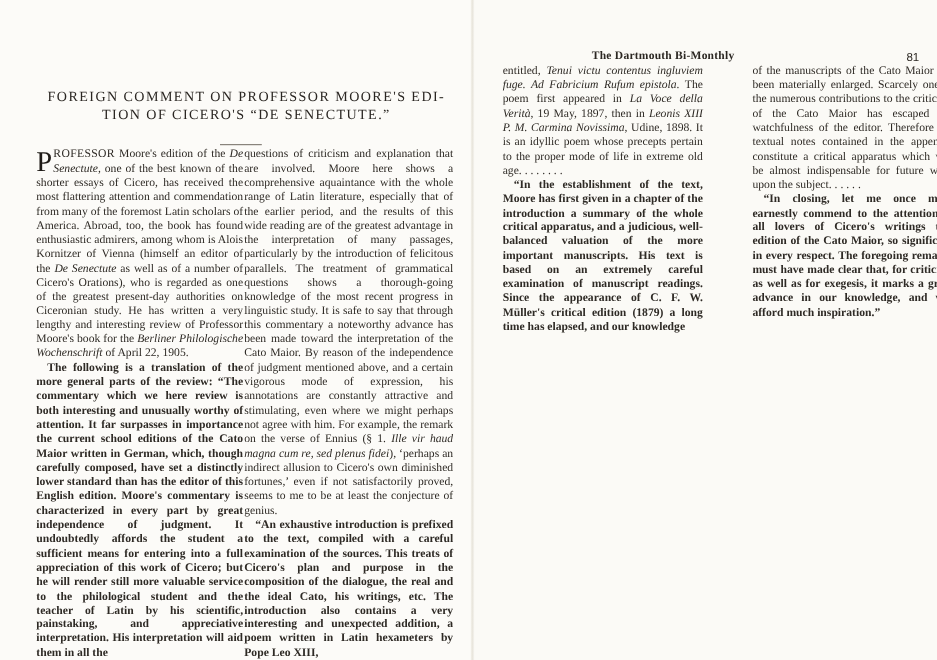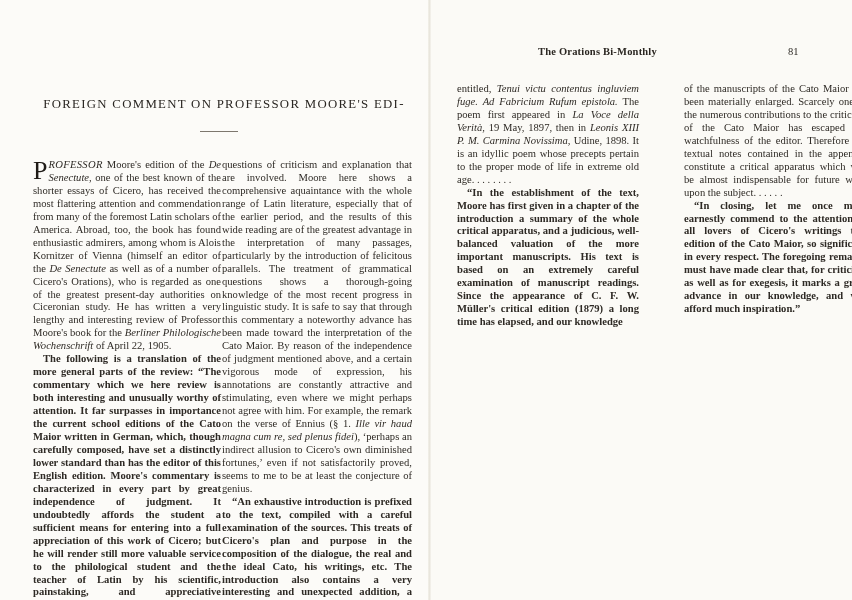--- a/index.html
+++ b/index.html
@@ -13,77 +13,77 @@
   .page { position:absolute; top:0; height:600px; }
   .page-left { left:0; width:430px; background:#fcfbf8; }
   .page-right { left:430px; width:422px; background:#fbfaf6; }
 
   .running-head {
     position:absolute; top:46px; left:538px;
     font-family:"Liberation Serif",serif; font-weight:bold;
     font-size:10.5px; letter-spacing:0.2px; color:#2b2722;
   }
   .page-number {
-    position:absolute; top:46px; left:788px;
-    font-family:Liberation Serif, serif; font-size:10.5px; color:#2b2722;
+    position:absolute; top:46px; left:824px;
+    font-family:Liberation Sans, sans-serif; font-size:10.5px; color:#2b2722;
   }
 
   .article-title {
-    position:absolute; top:96px; left:24px; width:400px;
+    position:absolute; top:80px; left:24px; width:400px;
     text-align:center;
     font-family:"Liberation Serif",serif;
     font-size:12.8px; letter-spacing:1.3px; line-height:16px;
     color:#2a2622;
   }
   .title-rule {
     position:absolute; top:131px; left:200px; width:38px; height:1px;
     background:#7d776e;
   }
 
   .col {
     position:absolute;
     font-family:"Liberation Serif",serif;
     font-size:10.6px; line-height:12.95px;
     text-align:justify; hyphens:none;
     color:#2e2a25;
-    margin-top:24px;
   }
   .col p { margin:0; }
   .col p.indent { text-indent:10px;font-weight:bold; }
   .col i { font-style:italic; }
 
   .col-1 { top:135px; left:33px; width:188px; }
   .col-2 { top:135px; left:222px; width:190px; }
   .col-3 { top:59px; left:457px; width:182px; }
   .col-4 { top:59px; left:684px; width:183px; }
 
   .drop-cap {
     float:left; font-size:26px; line-height:22px;
     margin:1px 1px 0 0; color:#1f1b17;
     font-family:"Liberation Serif",serif;
   }
-  .small-caps { font-variant:small-caps; letter-spacing:0.3px;font-style:italic; }
+  .small-caps { font-variant:small-caps; letter-spacing:0.3px; }
 
   .spine {
     position:absolute; left:428px; top:0; width:3px; height:600px;
     background:linear-gradient(to right,#f3f1ea,#e9e6dd,#f5f3ee);
   }
 </style>
 </head>
 <body>
 
 <div class="page page-left"></div>
 <div class="page page-right"></div>
 <div class="spine"></div>
 
-<div class="running-head">The Orations Bi-Monthly</div>
+<div class="running-head">The Dartmouth Bi-Monthly</div>
 <div class="page-number">81</div>
 
 <div class="article-title">
   <div>FOREIGN COMMENT ON PROFESSOR MOORE'S EDI-</div>
+  <div>TION OF CICERO'S “DE SENECTUTE.”</div>
 </div>
 <div class="title-rule"></div>
 
 <div class="col col-1">
   <p><span class="drop-cap">P</span><span class="small-caps">ROFESSOR</span><span> Moore's edition of the </span><i>De Senectute</i><span>, one of the best known of the shorter essays of Cicero, has received the most flattering attention and commendation from many of the foremost Latin scholars of America. Abroad, too, the book has found enthusiastic admirers, among whom is Alois Kornitzer of Vienna (himself an editor of the </span><i>De Senectute</i><span> as well as of a number of Cicero's Orations), who is regarded as one of the greatest present-day authorities on Ciceronian study. He has written a very lengthy and interesting review of Professor Moore's book for the </span><i>Berliner Philologische Wochenschrift</i><span> of April 22, 1905.</span></p>
   <p class="indent">The following is a translation of the more general parts of the review: “The commentary which we here review is both interesting and unusually worthy of attention. It far surpasses in importance the current school editions of the Cato Maior written in German, which, though carefully composed, have set a distinctly lower standard than has the editor of this English edition. Moore's commentary is characterized in every part by great independence of judgment. It undoubtedly affords the student a sufficient means for entering into a full appreciation of this work of Cicero; but he will render still more valuable service to the philological student and the teacher of Latin by his scientific, painstaking, and appreciative interpretation. His interpretation will aid them in all the</p>
 </div>
 
 <div class="col col-2">
   <p><span>questions of criticism and explanation that are involved. Moore here shows a comprehensive aquaintance with the whole range of Latin literature, especially that of the earlier period, and the results of this wide reading are of the greatest advantage in the interpretation of many passages, particularly by the introduction of felicitous parallels. The treatment of grammatical questions shows a thorough-going knowledge of the most recent progress in linguistic study. It is safe to say that through this commentary a noteworthy advance has been made toward the interpretation of the Cato Maior. By reason of the independence of judgment mentioned above, and a certain vigorous mode of expression, his annotations are constantly attractive and stimulating, even where we might perhaps not agree with him. For example, the remark on the verse of Ennius (§ 1. </span><i>Ille vir haud magna cum re, sed plenus fidei</i><span>), ‘perhaps an indirect allusion to Cicero's own diminished fortunes,’ even if not satisfactorily proved, seems to me to be at least the conjecture of genius.</span></p>

